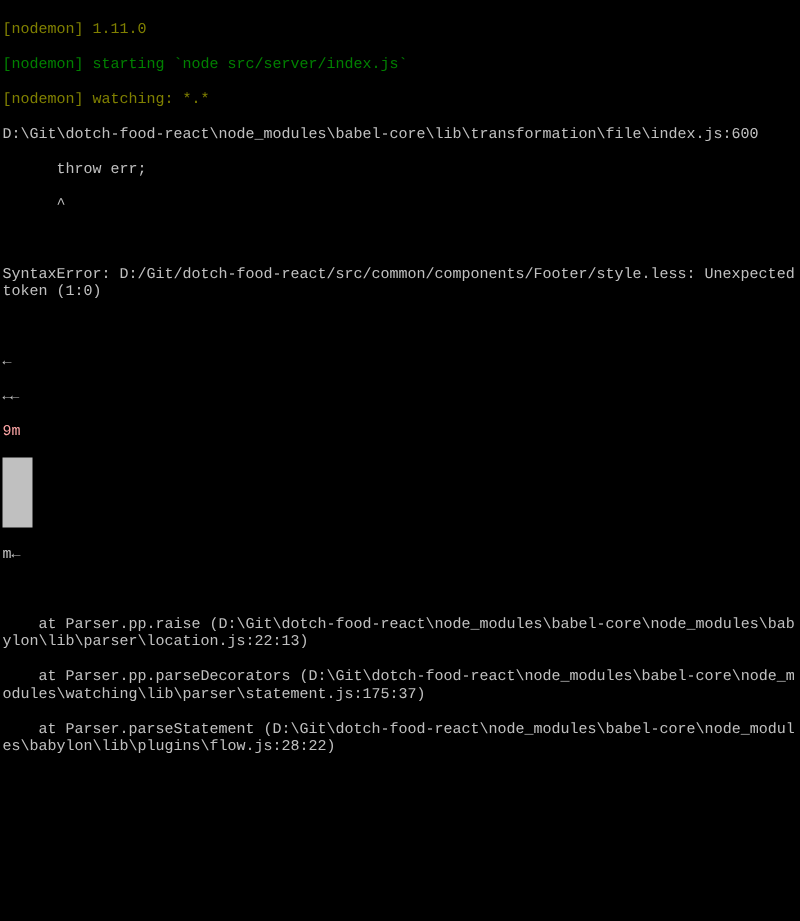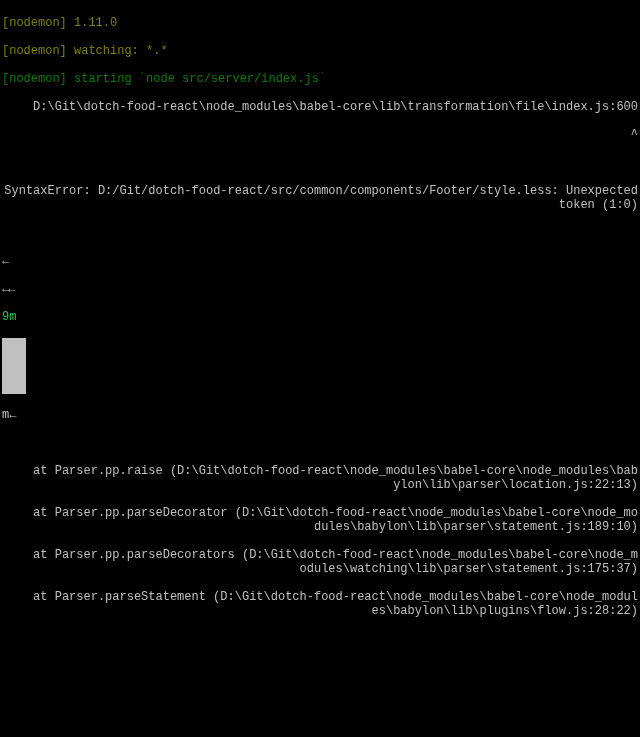--- a/index.html
+++ b/index.html
@@ -15,53 +15,53 @@
   }
   .term {
     white-space: pre-wrap;
     word-break: break-all;
     color: #c0c0c0;
     padding: 2px 2px 0 2px;
   }
   .line { display: block; }
   .bracket { color: #808000; }   
   .green { color: #008000; }       
-  .white { color: #c0c0c0; text-align: right; }
+  .white { color: #c0c0c0; }
   .arrow-left { color: #c0c0c0; letter-spacing: -1px; }
   .selblock {
     display:inline-block;
     background:#c0c0c0;
     width: 24px;
     height: 56px;
     vertical-align: top;
   }
-  .nine { color:#22c55e; }
+  .nine { color:#fca5a5; }
   .m-line { color:#c0c0c0; }
   .stackindent { }
 </style>
 </head>
 <body>
 
 <div class="term">
 <span class="line"><span class="bracket">[nodemon]</span><span class="bracket"> 1.11.0</span></span>
+<span class="line"><span class="green">[nodemon]</span><span class="green"> starting `node src/server/index.js`</span></span>
 <span class="line"><span class="bracket">[nodemon]</span><span class="bracket"> watching: *.*</span></span>
-<span class="line"><span class="green">[nodemon]</span><span class="green"> starting `node src/server/index.js`</span></span>
 <span class="line white">D:\Git\dotch-food-react\node_modules\babel-core\lib\transformation\file\index.js:600</span>
+<span class="line white">      throw err;</span>
 <span class="line white">      ^</span>
 <span class="line"> </span>
 <span class="line white">SyntaxError: D:/Git/dotch-food-react/src/common/components/Footer/style.less: Unexpected token (1:0)</span>
 <span class="line"> </span>
 <span class="line arrow-left">←</span>
 <span class="line arrow-left">←←</span>
 <span class="line nine">9m</span>
 <span class="line"><span class="selblock"></span></span>
 <span class="line m-line">m←</span>
 <span class="line"> </span>
 <span class="line white stackindent">    at Parser.pp.raise (D:\Git\dotch-food-react\node_modules\babel-core\node_modules\babylon\lib\parser\location.js:22:13)</span>
-<span class="line white stackindent">    at Parser.pp.parseDecorator (D:\Git\dotch-food-react\node_modules\babel-core\node_modules\babylon\lib\parser\statement.js:189:10)</span>
 <span class="line white stackindent">    at Parser.pp.parseDecorators (D:\Git\dotch-food-react\node_modules\babel-core\node_modules\watching\lib\parser\statement.js:175:37)</span>
 <span class="line white stackindent">    at Parser.parseStatement (D:\Git\dotch-food-react\node_modules\babel-core\node_modules\babylon\lib\plugins\flow.js:28:22)</span>
 
 
 
 
 
 
 
 

